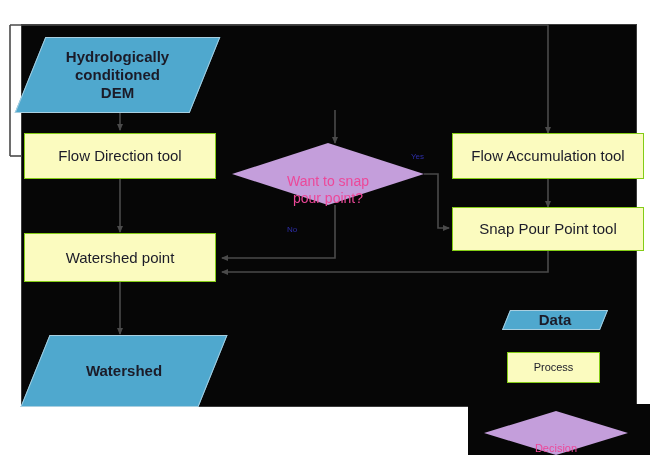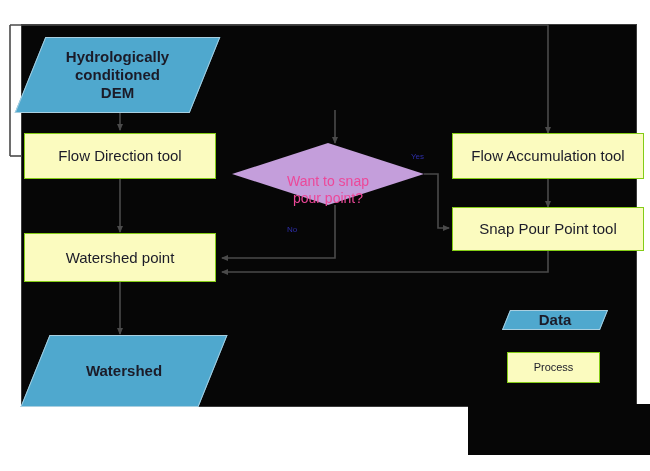--- a/index.html
+++ b/index.html
@@ -210,14 +210,18 @@
 
   <div class="skew-wrap" style="left:506px; top:310px; width:98px; height:20px; font-size:15px;">
     <div class="skew-bg"></div>
     <div class="skew-text">Data</div>
   </div>
 
   <div class="node shape-process legend-txt" style="left:507px; top:352px; width:93px; height:31px;">
     <span class="label">Process</span>
   </div>
 
+  <div class="diamond-wrap" style="left:484px; top:411px; width:144px; height:44px; font-size:11px;">
+    <div class="diamond-bg"></div>
+    <div class="diamond-text">Decision</div>
+  </div>
 
 </div>
 
 </body></html>

